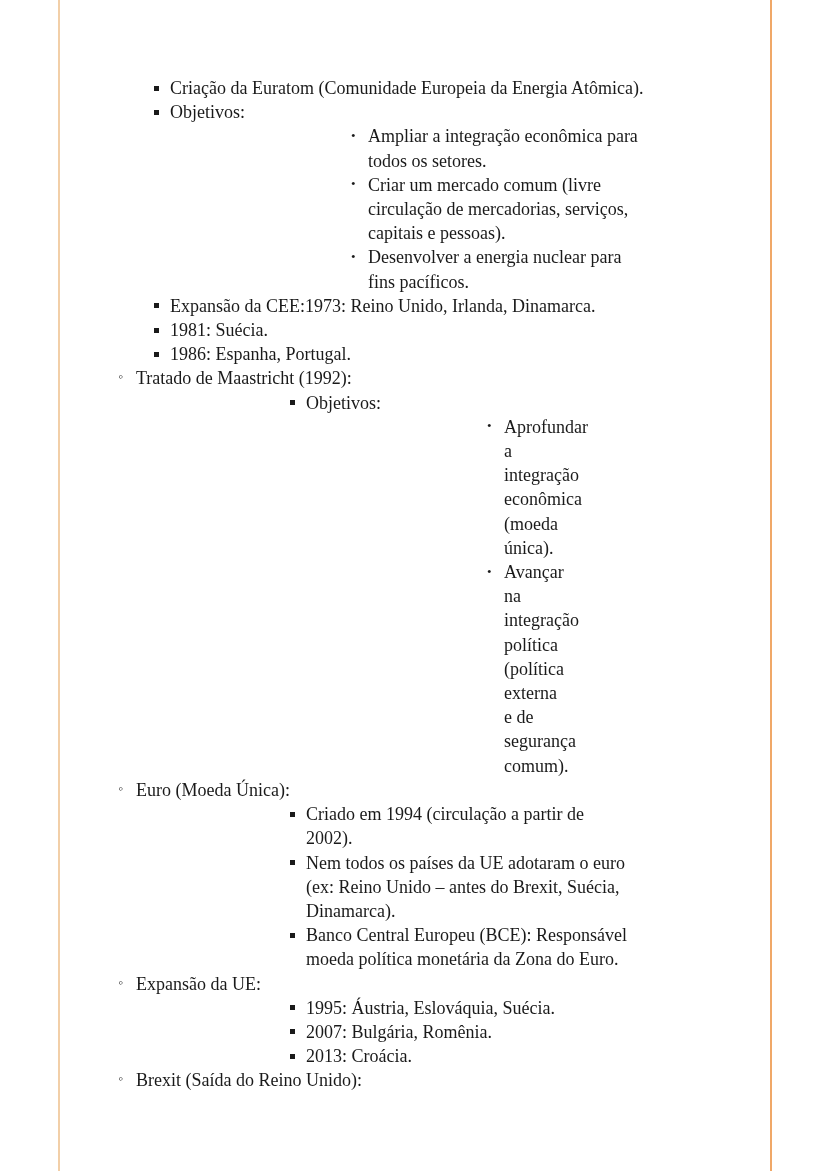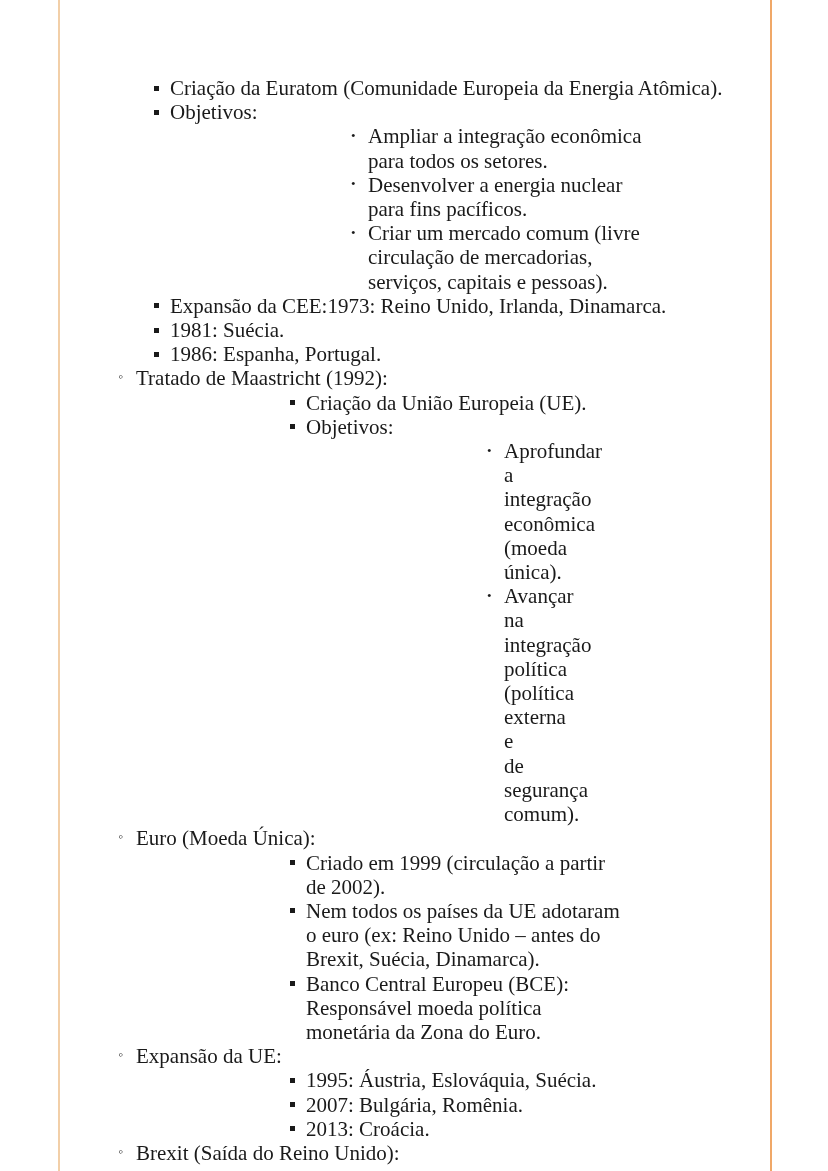--- a/index.html
+++ b/index.html
@@ -34,21 +34,21 @@
     width: 828px;
   }
 
   ul {
     list-style: none;
     margin: 0;
     padding: 0;
   }
   li {
     position: relative;
-    font-size: 21px;
+    font-size: 18px;
     line-height: 24.2px;
     margin: 0;
     padding: 0;
   }
   li > .txt {
     display: block;
   }
   li::before {
     position: absolute;
     display: inline-block;
@@ -109,62 +109,59 @@
         <li>
           <span class="txt">Criação da Euratom (Comunidade Europeia da Energia Atômica).</span>
         </li>
         <li>
           <span class="txt">Objetivos:</span>
           <ul class="lvl4">
             <li>
               <span class="txt">Ampliar a integração econômica para todos os setores.</span>
             </li>
             <li>
-              <span class="txt">Desenvolver a energia nuclear para fins pacíficos.</span>
+              <span class="txt">Criar um mercado comum (livre circulação de mercadorias, serviços, capitais e pessoas).</span>
             </li>
             <li>
-              <span class="txt">Criar um mercado comum (livre circulação de mercadorias, serviços, capitais e pessoas).</span>
+              <span class="txt">Desenvolver a energia nuclear para fins pacíficos.</span>
             </li>
           </ul>
         </li>
         <li>
           <span class="txt">Expansão da CEE:1973: Reino Unido, Irlanda, Dinamarca.</span>
         </li>
         <li>
           <span class="txt">1981: Suécia.</span>
         </li>
         <li>
           <span class="txt">1986: Espanha, Portugal.</span>
         </li>
       </ul>
       <ul class="lvl2">
         <li>
           <span class="txt">Tratado de Maastricht (1992):</span>
           <ul class="lvl3">
             <li>
-              <span class="txt">Criação da União Europeia (UE).</span>
-            </li>
-            <li>
               <span class="txt">Objetivos:</span>
               <ul class="lvl4">
                 <li>
                   <span class="txt">Aprofundar a integração econômica (moeda única).</span>
                 </li>
                 <li>
                   <span class="txt">Avançar na integração política (política externa e de segurança comum).</span>
                 </li>
               </ul>
             </li>
           </ul>
         </li>
         <li>
           <span class="txt">Euro (Moeda Única):</span>
           <ul class="lvl3">
             <li>
-              <span class="txt">Criado em 1999 (circulação a partir de 2002).</span>
+              <span class="txt">Criado em 1994 (circulação a partir de 2002).</span>
             </li>
             <li>
               <span class="txt">Nem todos os países da UE adotaram o euro (ex: Reino Unido – antes do Brexit, Suécia, Dinamarca).</span>
             </li>
             <li>
               <span class="txt">Banco Central Europeu (BCE): Responsável moeda política monetária da Zona do Euro.</span>
             </li>
           </ul>
         </li>
         <li>

